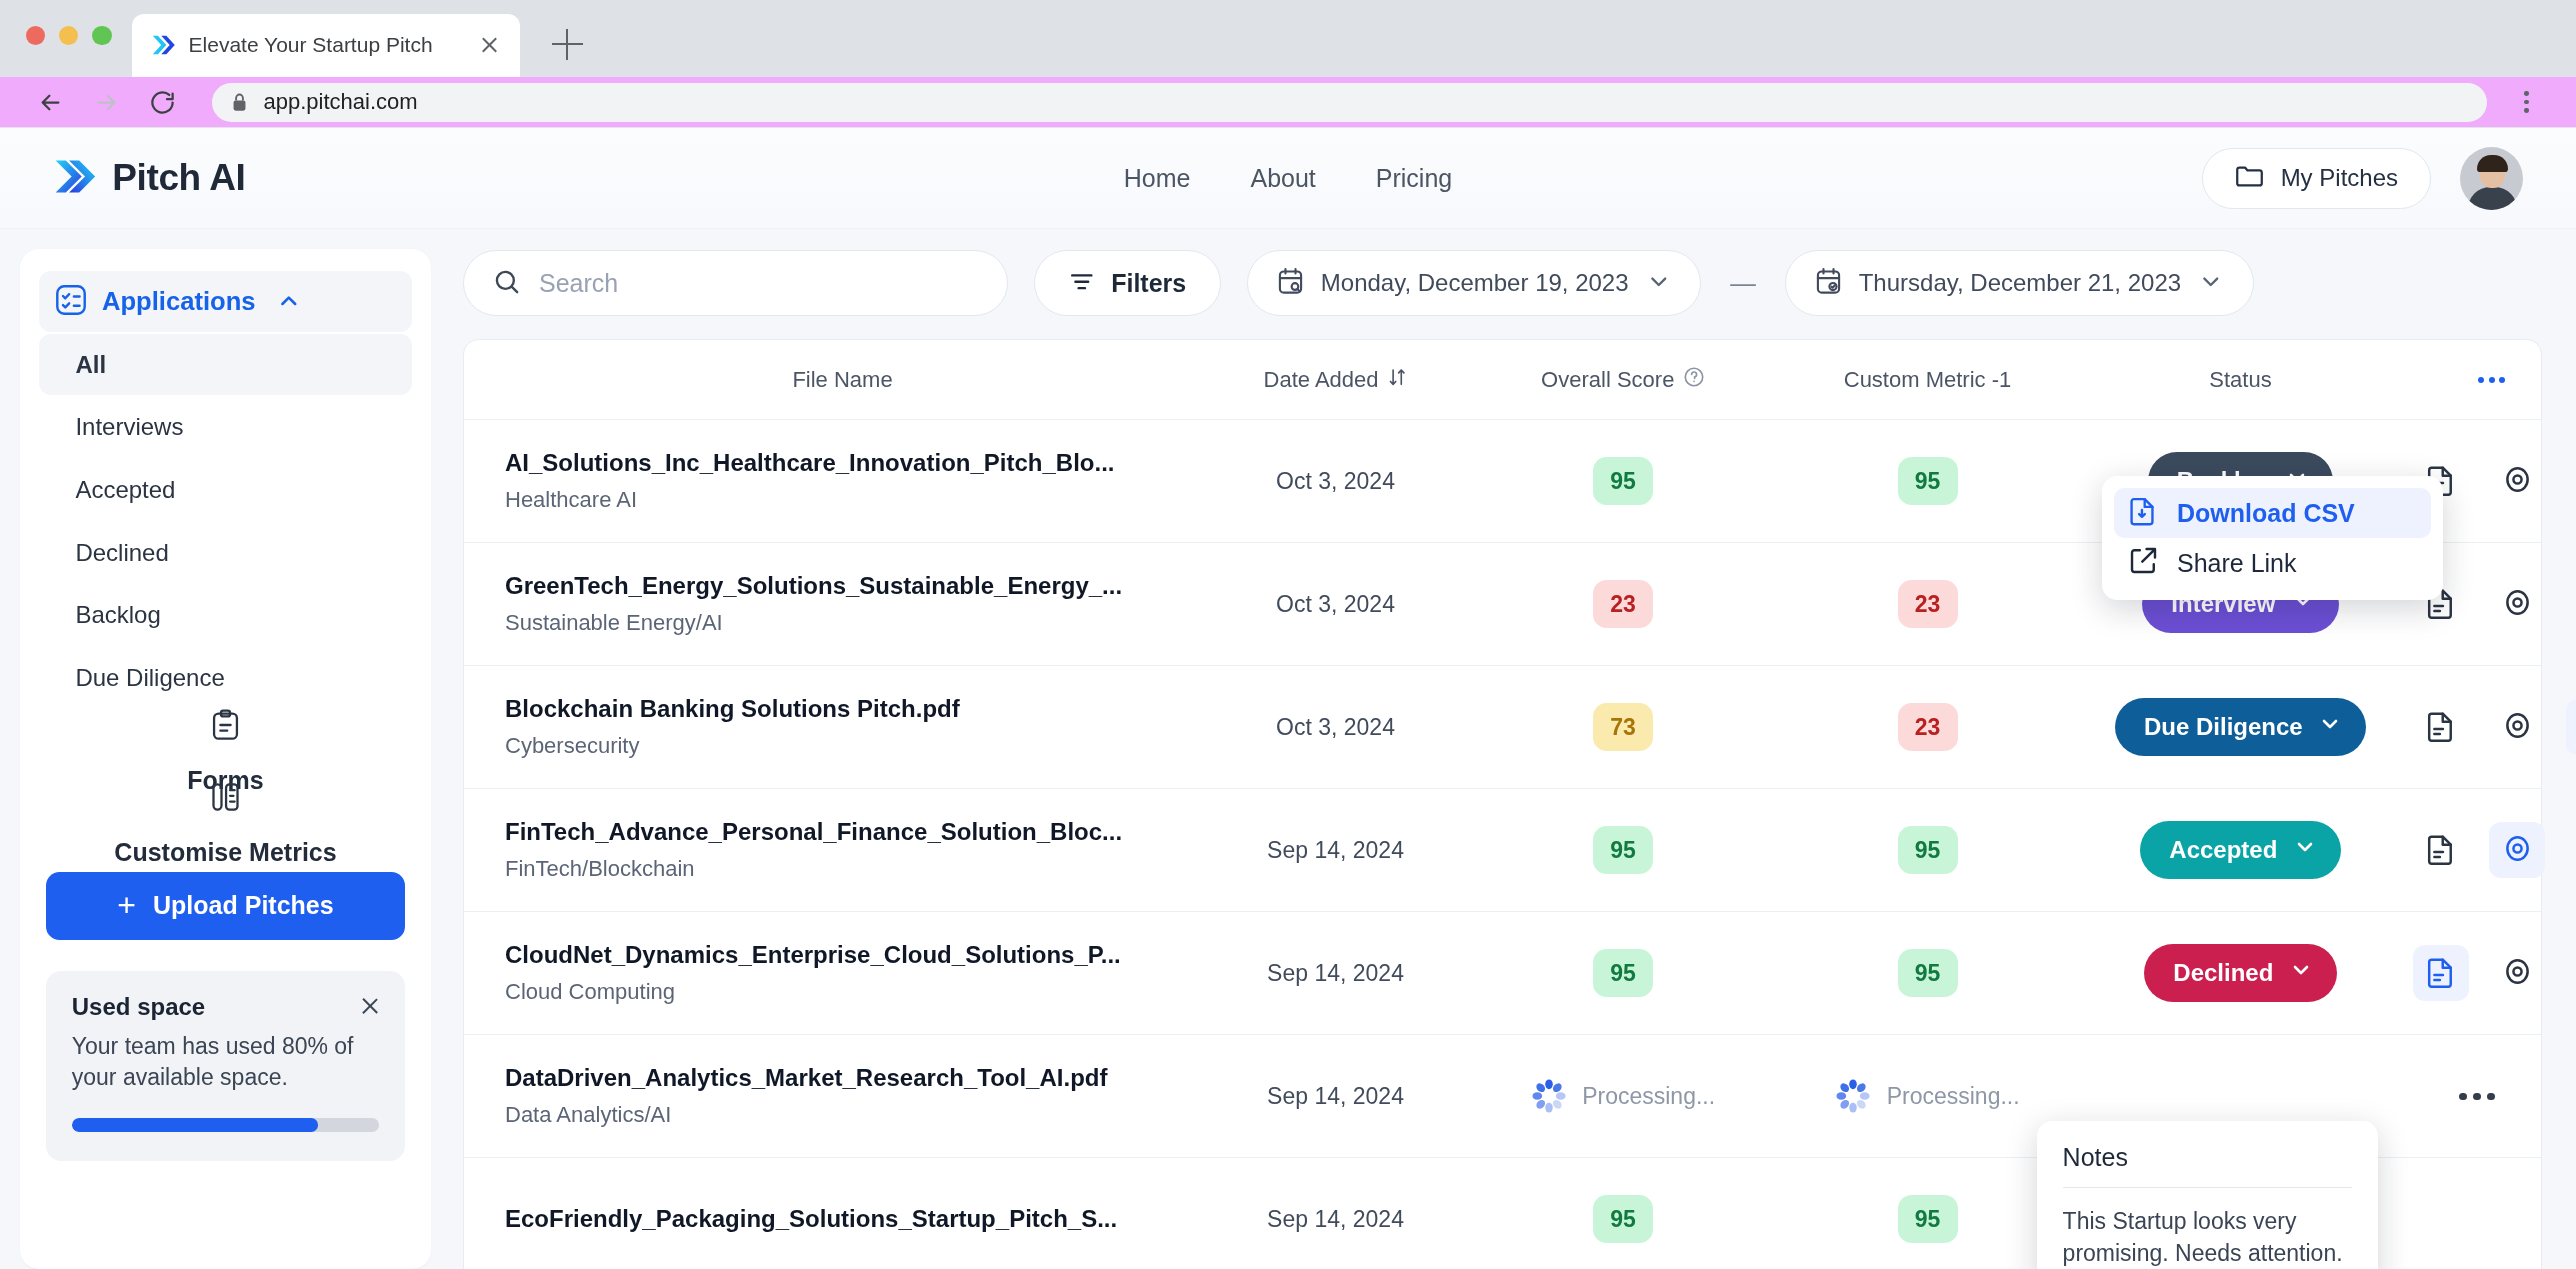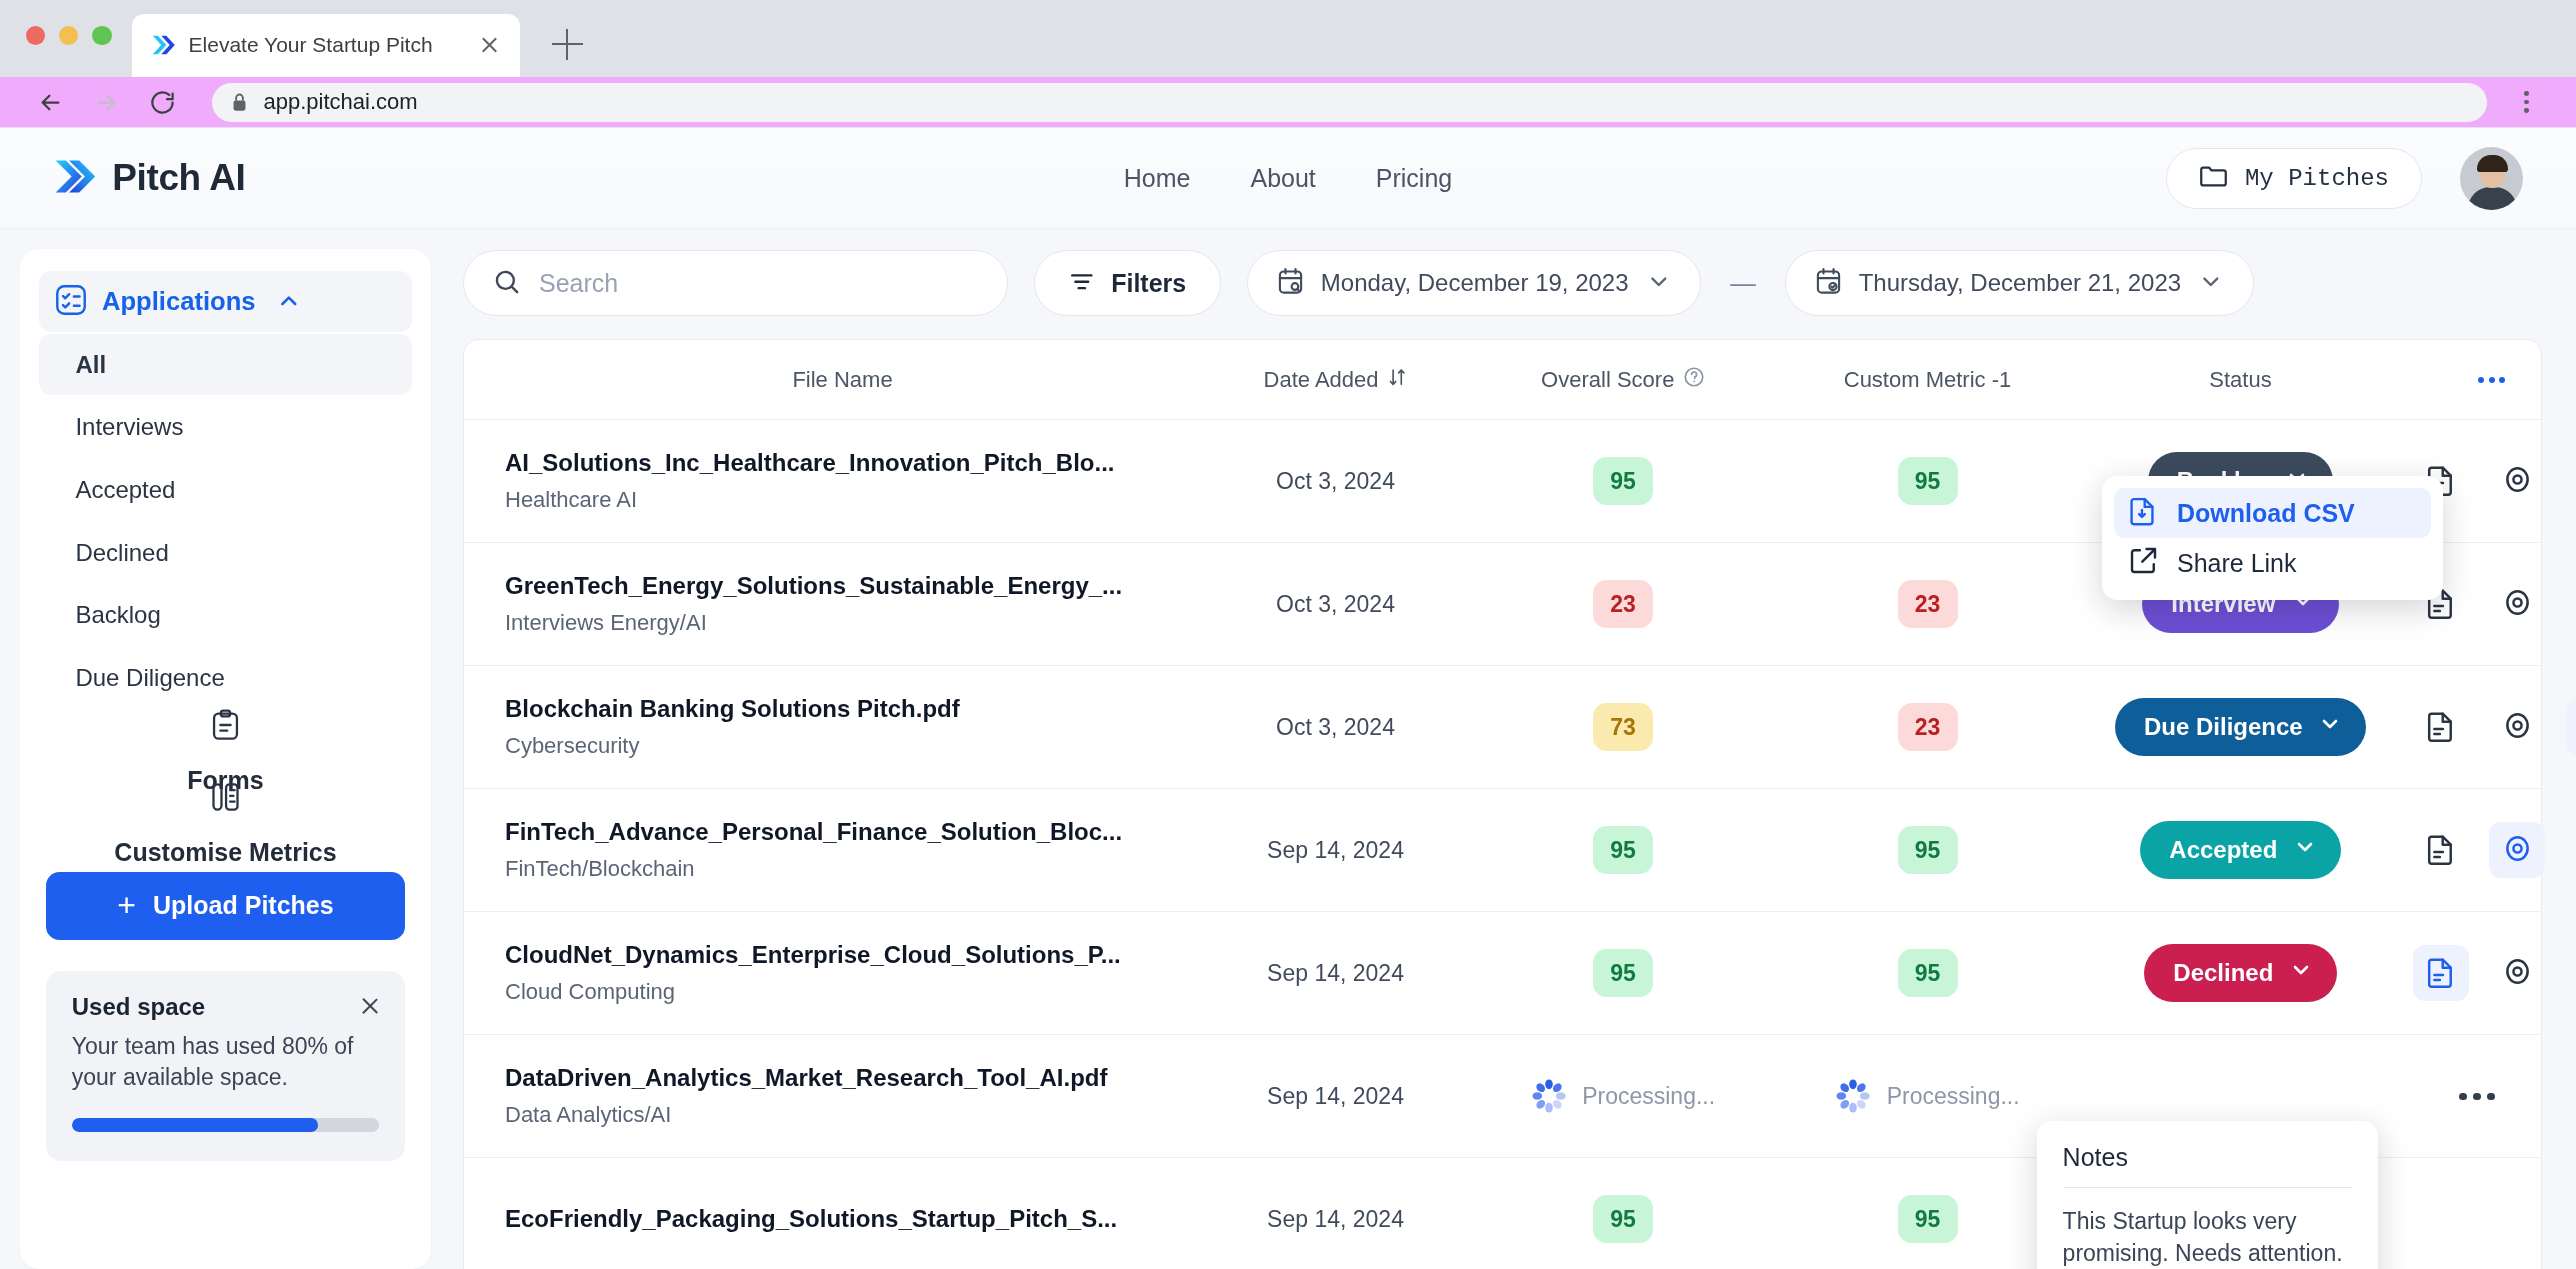--- a/index.html
+++ b/index.html
@@ -65,21 +65,21 @@
     display:flex; align-items:center; padding: 0 53px; position:relative;
     border-bottom: 0.9px solid #eef1f6;
   }
   .brand { display:flex; align-items:center; gap:15.3px; }
   .brand-name { font-size:37px; font-weight:700; color:#1f2937; letter-spacing:-0.4px; }
   .main-nav {
     position:absolute; left:50%; transform:translateX(-50%);
     display:flex; gap:60px;
   }
   .nav-link { font-size:25px; color:#4b5563; font-weight:500; cursor:pointer; white-space:nowrap;}
-  .header-right { margin-left:auto; display:flex; align-items:center; gap:38px;font-family:Liberation Mono, monospace; }
+  .header-right { margin-left:auto; display:flex; align-items:center; gap:29px; }
   .my-pitches {
     height:61px; border:1.4px solid #e2e7ef; border-radius:31px; background:#fff;
     display:flex; align-items:center; gap:17px; padding: 0 32px; cursor:pointer;
   }
   .my-pitches-label { font-size:24px; color:#253043; font-weight:500; white-space:nowrap;}
   .avatar {
     width:63px; height:63px; border-radius:50%; overflow:hidden;
     background:#c7cbd1; position:relative; flex:none; cursor:pointer;
   }
   .avatar .head { position:absolute; left:19.6px; top:12px; width:25.6px; height:29px; border-radius:50% 50% 45% 45%; background:#e3c0a4; }
@@ -550,21 +550,21 @@
                       <path d="M3 6.5h18M9.5 6.5V4h5v2.5"></path>
                       <path d="M5.5 6.5l1 16a2 2 0 0 0 2 1.9h7a2 2 0 0 0 2-1.9l1-16"></path>
                       <path d="M10 11v8M14 11v8"></path>
                     </svg></span>
             </span>
               </div>
   </div>
             <div class="t-row">
     <div class="c-file">
       <div class="fname">GreenTech_Energy_Solutions_Sustainable_Energy_...</div>
-      <div class="fcat">Interviews Energy/AI</div>
+      <div class="fcat">Sustainable Energy/AI</div>
     </div>
     <div class="c-date"><span class="dtxt">Oct 3, 2024</span></div>
     <div class="c-score">
                 <span class="badge red">23</span>
               </div>
     <div class="c-metric">
                 <span class="badge red">23</span>
               </div>
     <div class="c-status">
                 <span class="pill interview">

